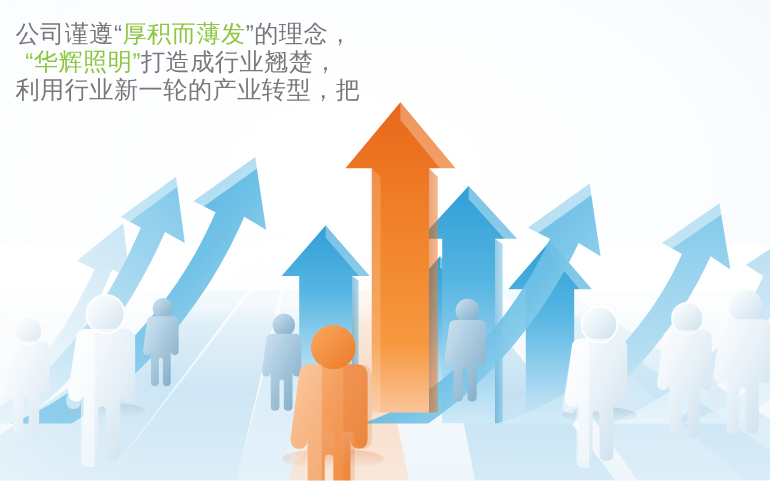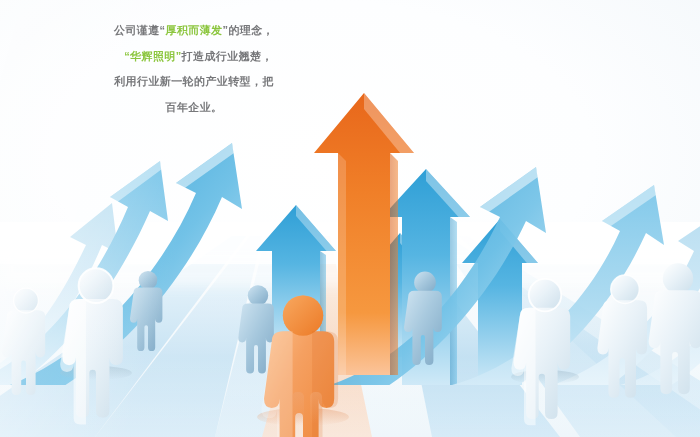--- a/index.html
+++ b/index.html
@@ -15,23 +15,23 @@
          background:linear-gradient(to bottom,#fbfdfe 0%,#f4f9fc 45%,#eef6fb 100%);}
 
   
   .arrow{position:absolute;}
 
   
   .fig{position:absolute;}
 
   
   #caption{position:absolute;left:14px;top:18px;width:360px;z-index:60;
-           font-size:11px;line-height:25.6px;font-weight:bold;
+           font-size:22px;line-height:25.6px;font-weight:normal;
            color:#77787b;letter-spacing:.4px;
-           text-shadow:0 1px 0 rgba(255,255,255,.9);text-align:center;}
+           text-shadow:0 1px 0 rgba(255,255,255,.9);}
   #caption .ln{white-space:nowrap;}
   #caption .ln.indent{padding-left:9px;}
   .hl{color:#8cc63f;}
   .qm{color:#77787b;}
   .qm.g{color:#8cc63f;}
 
   .gloss{position:absolute;inset:0;pointer-events:none;
          background:linear-gradient(105deg,rgba(255,255,255,.55) 0%,rgba(255,255,255,0) 30%);}
 </style>
 </head>
@@ -281,16 +281,15 @@
     <rect x="34" y="0" width="12" height="32" rx="5" fill="url(#refO)"></rect>
     <rect x="52" y="0" width="12" height="32" rx="5" fill="url(#refO)"></rect>
   </svg>
 
   <div class="gloss"></div>
 
   <div id="caption">
       <div class="ln"><span>公司谨遵</span><span class="qm">“</span><span class="hl">厚积而薄发</span><span class="qm">”</span><span>的理念，</span></div>
       <div class="ln indent"><span class="qm g">“</span><span class="hl">华辉照明</span><span class="qm g">”</span><span>打造成行业翘楚，</span></div>
       <div class="ln"><span>利用行业新一轮的产业转型，把</span></div>
-      <div class="ln"><span>百年企业。</span></div>
     </div>
 
 </div>
 
 </body></html>

